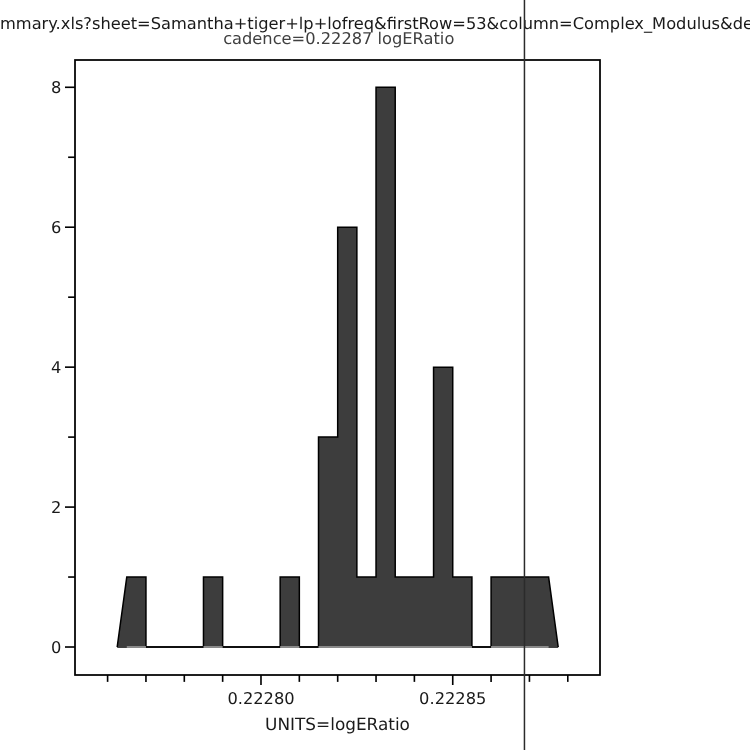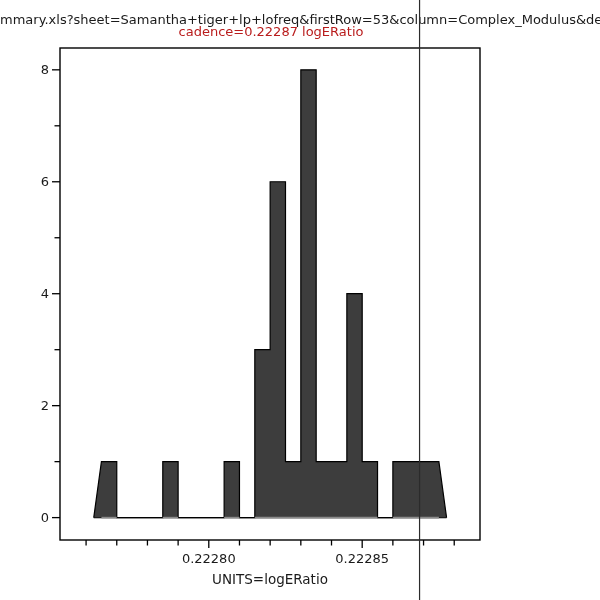--- a/index.html
+++ b/index.html
@@ -1,21 +1,21 @@
 <!DOCTYPE html>
 <html><head>
 <meta charset="utf-8">
 <style>
   html,body{margin:0;padding:0;background:#fff;}
   #root{position:relative;width:600px;height:600px;background:#fff;overflow:hidden;
         font-family:"DejaVu Sans",sans-serif;color:#1a1a1a;}
   .title-line1{position:absolute;left:0;top:12px;width:600px;overflow:hidden;
                white-space:nowrap;font-size:13px;color:#1a1a1a;}
   .title-line2{position:absolute;left:271px;top:24px;transform:translateX(-50%);
-               white-space:nowrap;font-size:13px;color:#b91c1c;}
+               white-space:nowrap;font-size:13px;color:#404040;}
   svg{position:absolute;left:0;top:0;}
 </style>
 </head>
 <body>
 
 <div id="root">
   <div class="title-line1">mmary.xls?sheet=Samantha+tiger+lp+lofreq&amp;firstRow=53&amp;column=Complex_Modulus&amp;depende</div>
   <div class="title-line2">cadence=0.22287 logERatio</div>
   <svg width="600" height="600" viewBox="0 0 600 600">
       <line x1="93.75" y1="517.61" x2="446.56" y2="517.61" stroke="#000000" stroke-width="1.3"></line>

